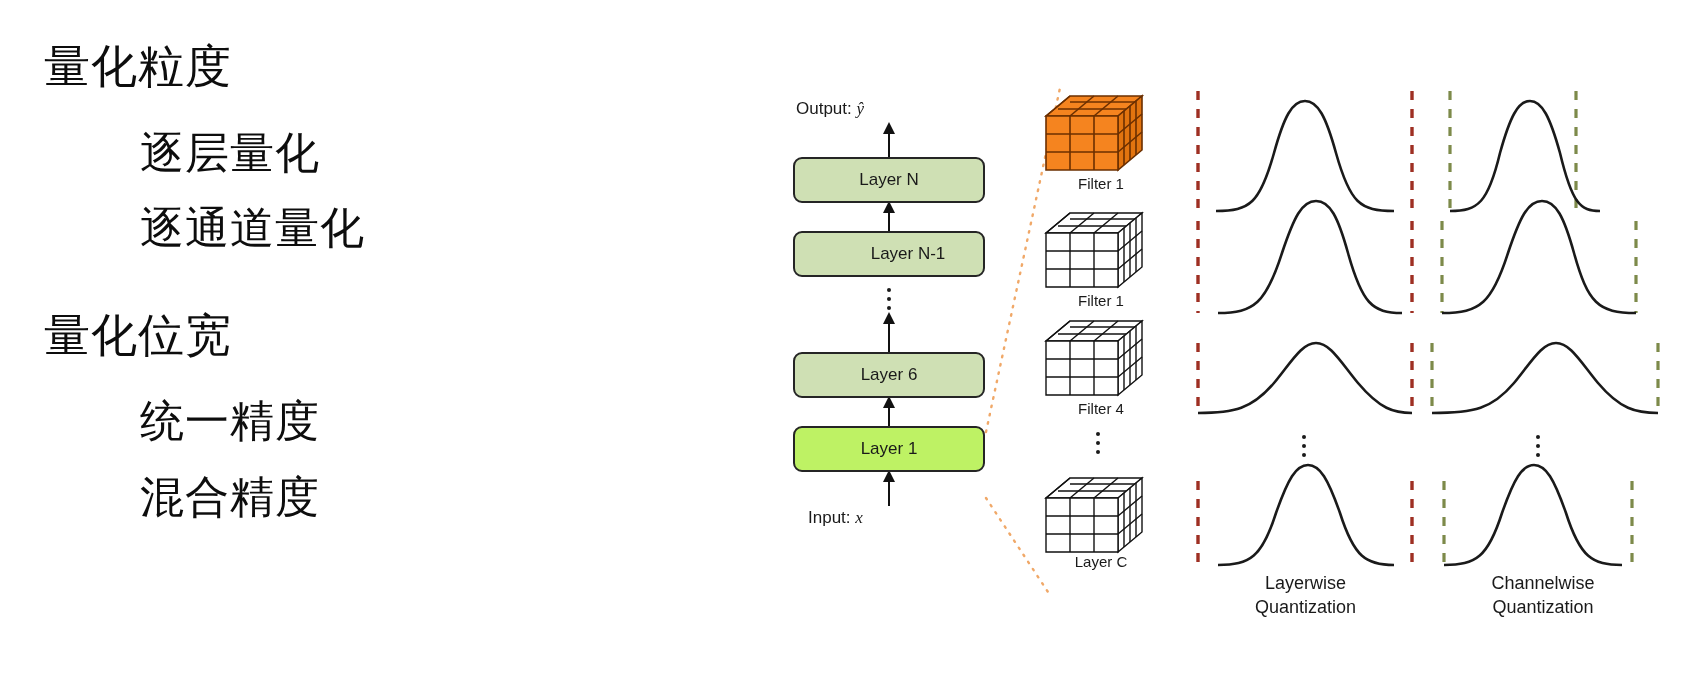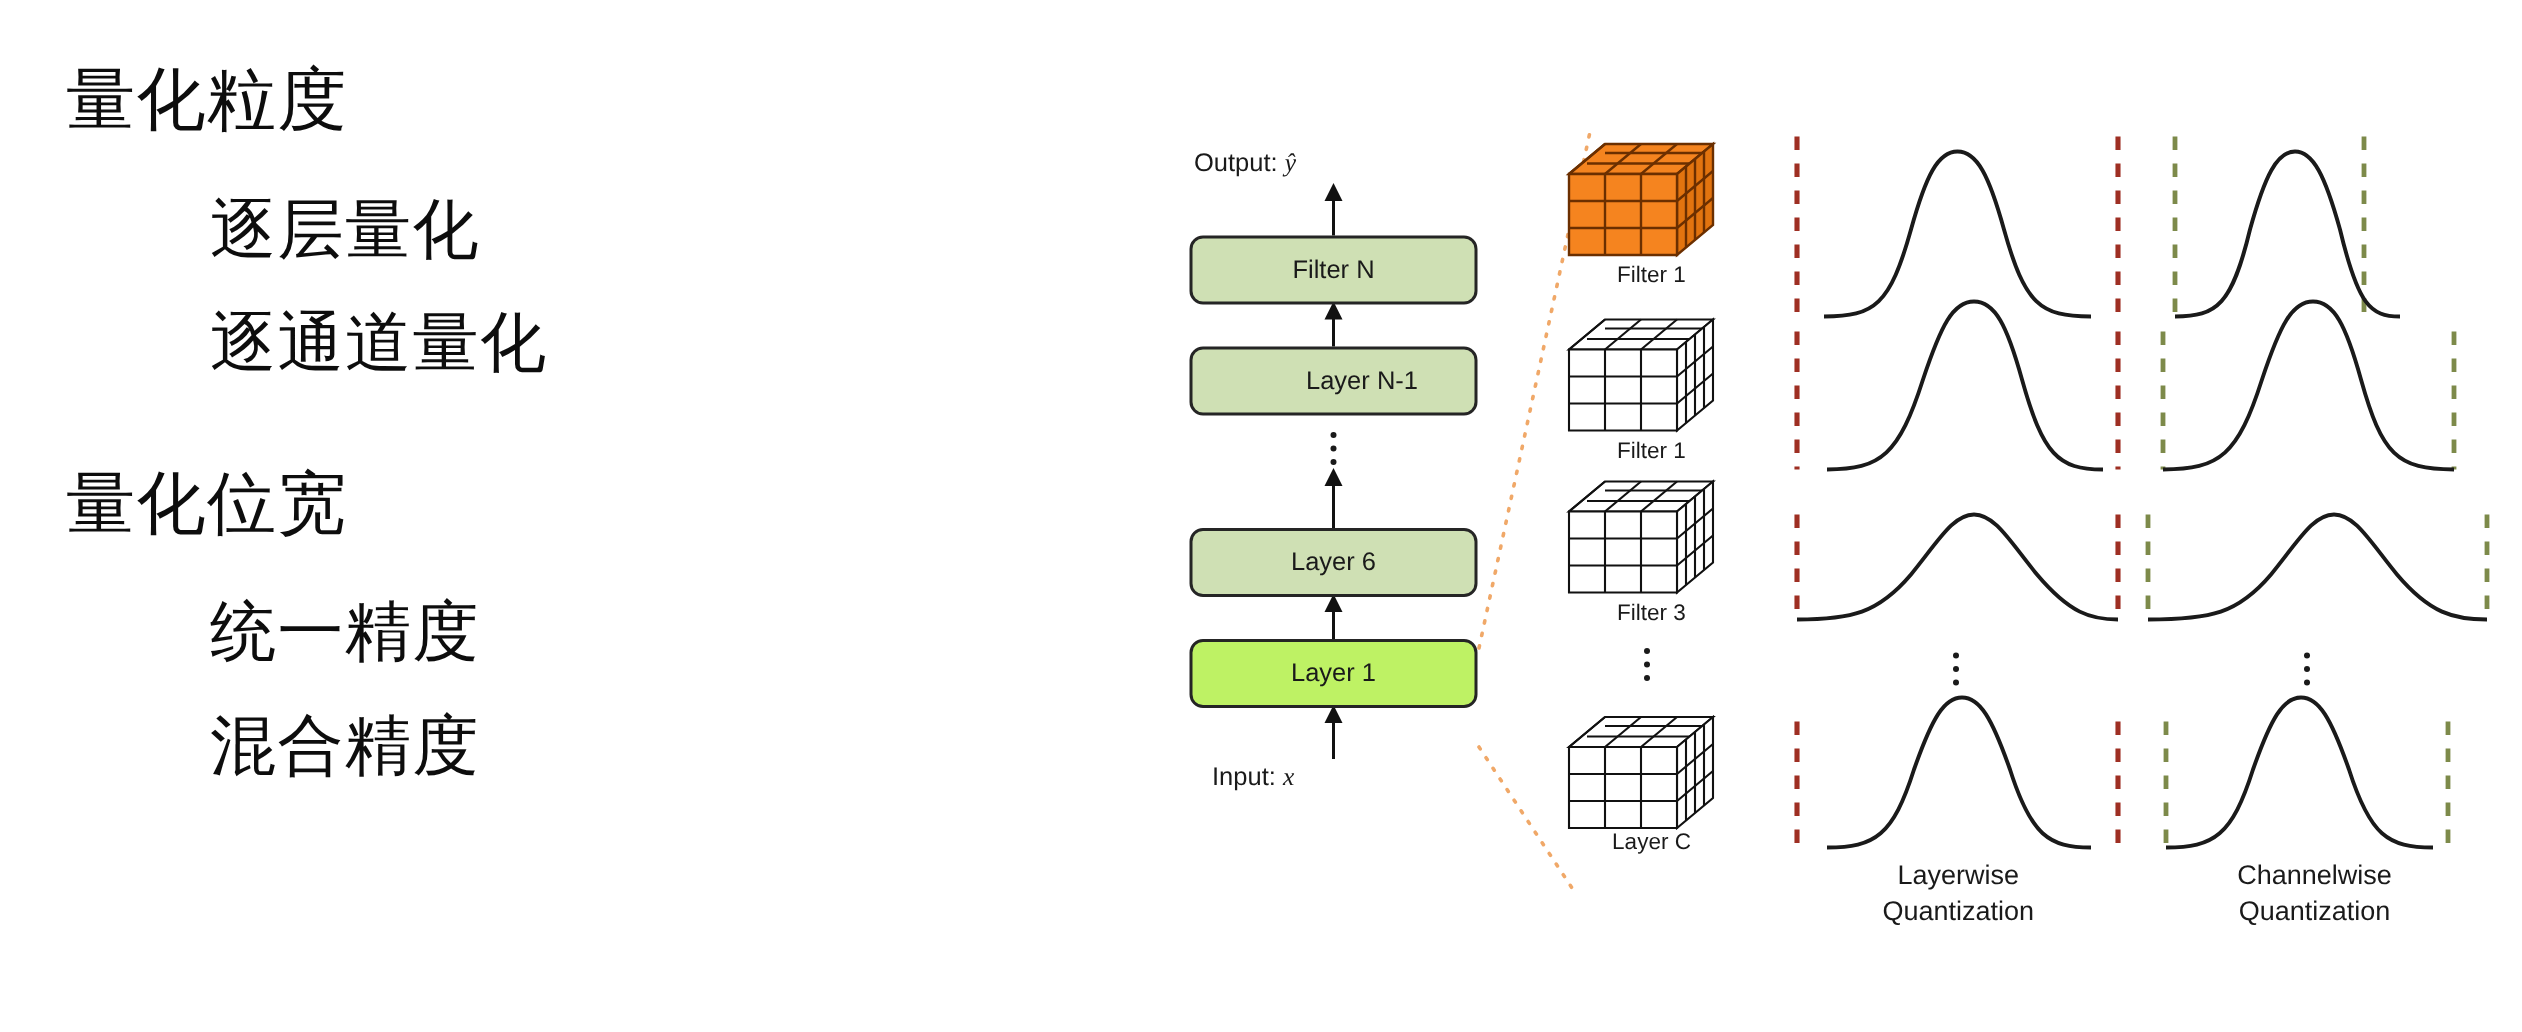--- a/index.html
+++ b/index.html
@@ -179,21 +179,21 @@
 
       <line x1="181" y1="506" x2="181" y2="476" stroke="#111" stroke-width="2" marker-end="url(#ah)"></line>
     </svg>
 
     <div class="io-label" id="output-label">
       <span>Output:</span>
       <span class="math">ŷ</span>
     </div>
 
     <div class="layer-box layer-green" id="layer-n">
-      <span>Filter N</span>
+      <span>Layer N</span>
     </div>
     <div class="layer-box layer-green" id="layer-n1">
       <span>Layer N-1</span>
     </div>
 
     <div class="vdots" id="net-dots">
       <span></span>
         <span></span>
         <span></span>
     </div>
@@ -299,21 +299,21 @@
           <polygon points="10,28 82,28 82,82 10,82"></polygon>
           <g fill="none">
             <line x1="34" y1="28" x2="34" y2="82"></line>
             <line x1="58" y1="28" x2="58" y2="82"></line>
             <line x1="10" y1="46" x2="82" y2="46"></line>
             <line x1="10" y1="64" x2="82" y2="64"></line>
           </g>
         </g>
       </svg>
     </div>
-    <div class="cube-label" id="label3" style="left:28px;">Filter 3</div>
+    <div class="cube-label" id="label3" style="left:28px;">Filter 4</div>
 
     <div class="vdots" id="filter-dots">
       <span></span>
         <span></span>
         <span></span>
     </div>
 
     <div class="cube-wrap" id="cubeC">
       <svg width="130" height="92" viewBox="0 0 130 92">
         <g stroke="#111111" stroke-width="1.4" fill="#ffffff">

